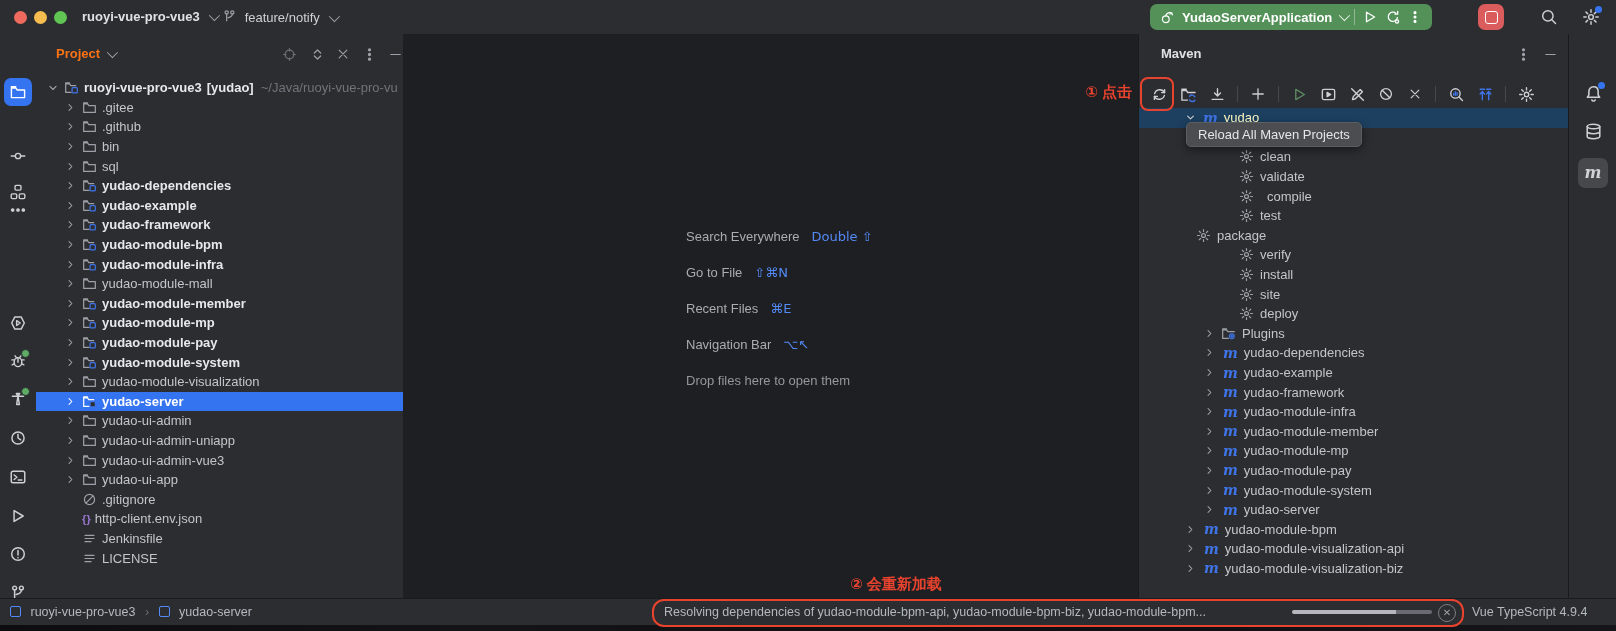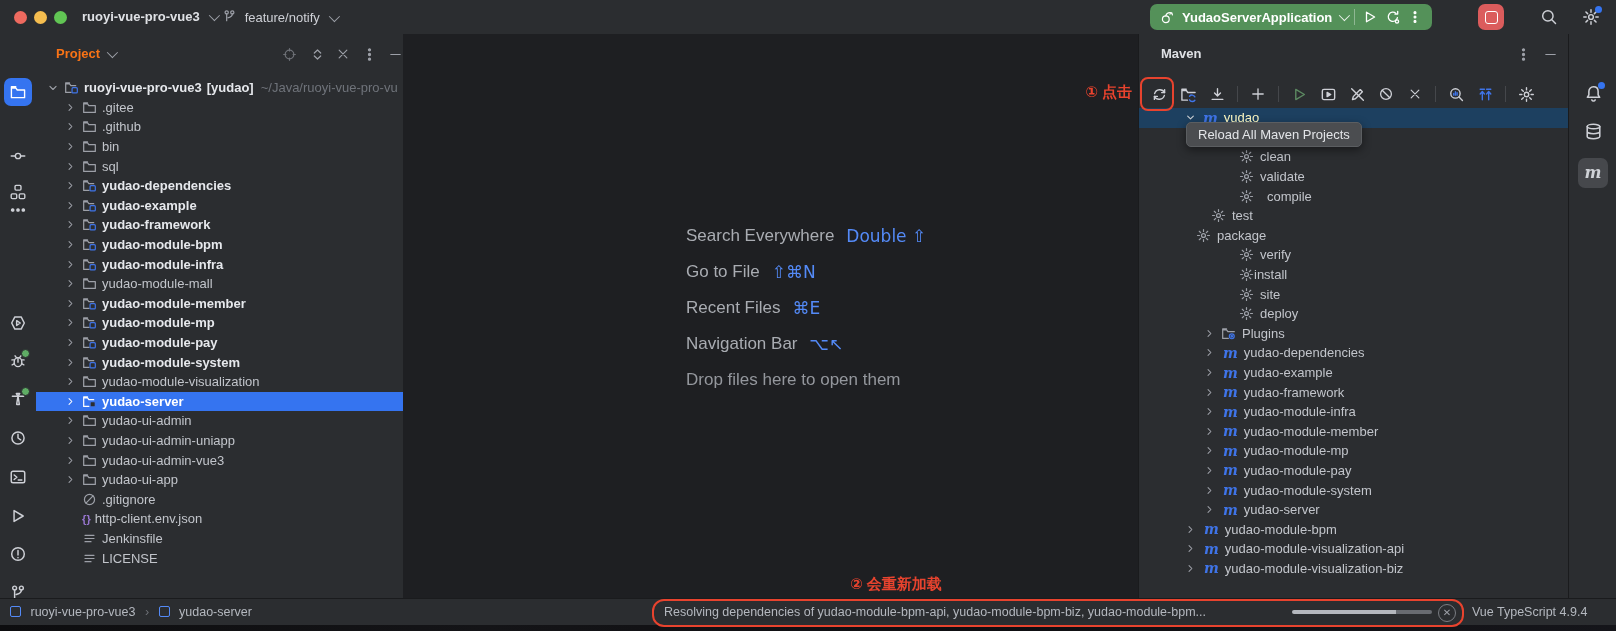--- a/index.html
+++ b/index.html
@@ -39,21 +39,21 @@
   .mod{color:#e6e8ec;font-weight:600;}
   .plain{color:#c2c5cb;}
   .selrow-blue{background:#3574f0;color:#fff;}
   .selrow-blue .lbl,.selrow-blue .mico{color:#fff !important;}
   .pathtxt{color:#6f737a;margin-left:7px;font-weight:400;}
   .mico{font-family:"DejaVu Serif","Liberation Serif",serif;font-style:italic;font-weight:700;color:#3f74e8;font-size:14px;line-height:1;}
   .jsonico{color:#9876d0;font-weight:700;font-size:11px;letter-spacing:-1px;}
 
   
   .editor{left:403px;top:34px;width:735px;height:564px;background:#1e1f22;}
-  .shortcut-row{display:flex;align-items:center;height:36px;font-size:17px;color:#a9acb2;}
+  .shortcut-row{display:flex;align-items:center;height:36px;font-size:13px;color:#a9acb2;}
   .keys{color:#548af7;margin-left:12px;font-family:"DejaVu Sans","Liberation Sans",sans-serif;}
 
   
   .mavenpanel{left:1138px;top:34px;width:430px;height:564px;background:#2b2d30;border-left:1px solid #1a1b1d;}
   .mtoolbar{position:absolute;top:44px;left:0;right:0;height:32px;display:flex;align-items:center;padding-left:8px;gap:5px;}
   .tbtn{width:24px;height:24px;display:flex;align-items:center;justify-content:center;border-radius:4px;color:#ced0d6;flex:0 0 auto;}
   .tsep{width:1px;height:16px;background:#45474b;margin:0 3px;flex:0 0 auto;}
   .mrow{display:flex;align-items:center;height:19.6px;white-space:nowrap;color:#c2c5cb;}
   .selrow-navy{background:#1d4060;color:#dfe1e5;}
   .tooltip{position:absolute;background:#4b4d50;border:1px solid #5b5e61;border-radius:5px;color:#e3e5e8;
@@ -689,21 +689,21 @@
             <use href="#sy-gear"></use>
           </svg>
           <span style="margin-left:6px">validate</span>
         </div>
       <div class="mrow" style="padding-left:100px">
           <svg class="ic gray" width="15" height="15">
             <use href="#sy-gear"></use>
           </svg>
           <span style="margin-left:13px">compile</span>
         </div>
-      <div class="mrow" style="padding-left:72px">
+      <div class="mrow" style="padding-left:100px">
           <svg class="ic gray" width="15" height="15">
             <use href="#sy-gear"></use>
           </svg>
           <span style="margin-left:6px">test</span>
         </div>
       <div class="mrow" style="padding-left:57px">
           <svg class="ic gray" width="15" height="15">
             <use href="#sy-gear"></use>
           </svg>
           <span style="margin-left:6px">package</span>
@@ -711,21 +711,21 @@
       <div class="mrow" style="padding-left:100px">
           <svg class="ic gray" width="15" height="15">
             <use href="#sy-gear"></use>
           </svg>
           <span style="margin-left:6px">verify</span>
         </div>
       <div class="mrow" style="padding-left:100px">
           <svg class="ic gray" width="15" height="15">
             <use href="#sy-gear"></use>
           </svg>
-          <span style="">install</span>
+          <span style="margin-left:6px">install</span>
         </div>
       <div class="mrow" style="padding-left:100px">
           <svg class="ic gray" width="15" height="15">
             <use href="#sy-gear"></use>
           </svg>
           <span style="margin-left:6px">site</span>
         </div>
       <div class="mrow" style="padding-left:100px">
           <svg class="ic gray" width="15" height="15">
             <use href="#sy-gear"></use>

